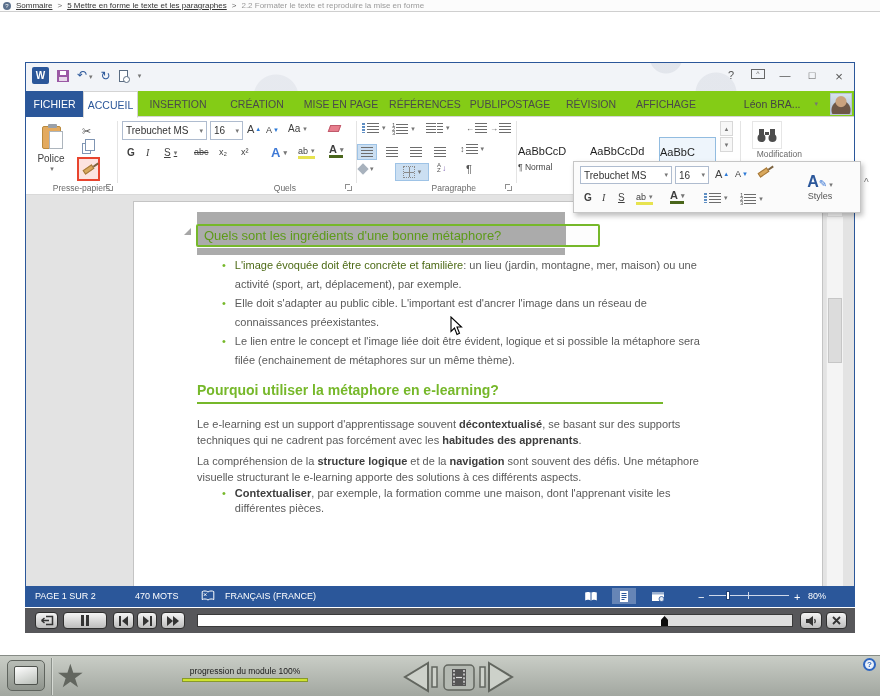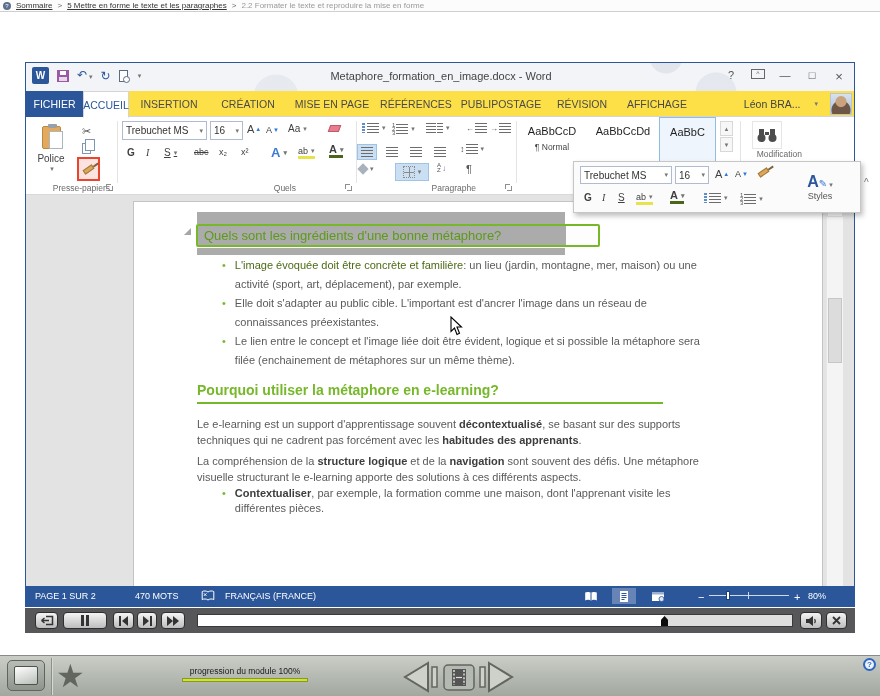--- a/index.html
+++ b/index.html
@@ -30,21 +30,21 @@
   .ic-save::before{content:"";position:absolute;left:3px;top:1px;width:6px;height:4px;background:#fff}
   .ic-save::after{content:"";position:absolute;left:2px;bottom:1px;width:8px;height:4px;background:#e8d9ea}
   .qglyph{color:#2b579a;font-size:12px;line-height:12px}
   .ic-pgprev{position:relative;width:9px;height:12px;border:1px solid #5a6c82;background:#fff}
   .ic-pgprev::after{content:"";position:absolute;right:-3px;bottom:-2px;width:5px;height:5px;border:1px solid #5a6c82;border-radius:50%;background:#fff}
   .wctrl{position:absolute;top:6px;display:flex;gap:13px;color:#555;font-size:11px}
   .wctrl span{width:14px;text-align:center}
   .ic-ribopt{width:11px;height:10px;border:1px solid #666;font-size:7px;line-height:8px;text-align:center;color:#666}
 
   
-  .tabrow{position:absolute;left:0;top:28px;width:828px;height:26px;background:#fde047;border-bottom:1px solid #d4d4d4;display:flex;font-size:10.5px;color:#4a4a4a}
+  .tabrow{position:absolute;left:0;top:28px;width:828px;height:26px;background:#84cc16;border-bottom:1px solid #d4d4d4;display:flex;font-size:10.5px;color:#4a4a4a}
   .tab{display:flex;align-items:center;justify-content:center;height:26px}
   .tab-file{background:#2b579a;color:#fff}
   .tab-active{background:#fff;color:#2b579a;border:1px solid #d4d4d4;border-bottom:1px solid #fff;height:27px;position:relative;z-index:2}
   .userarea{position:absolute;right:2px;top:28px;height:26px;display:flex;align-items:center;gap:12px;font-size:10.5px;color:#444}
   .avatar{width:22px;height:22px;border:1px solid #b9c4d4;background:
     radial-gradient(circle at 50% 38%,#caa27e 5px,transparent 6px),
     radial-gradient(circle at 50% 80%,#6e5747 9px,transparent 10px),
     linear-gradient(#d7e2ee,#aebfd4)}
 
   
@@ -72,21 +72,21 @@
   .gB{font-weight:bold}
   .gI{font-style:italic;font-family:"Liberation Serif",serif}
   .gU{text-decoration:underline}
   .gS{text-decoration:line-through}
   .ubar-grn{border-bottom:3px solid #4a661b;line-height:11px}
   .ubar-yel{border-bottom:3px solid #e7e34f;line-height:10px}
   .ic-bucket{display:inline-block;width:8px;height:8px;background:#a8b2bd;transform:rotate(45deg)}
   .ic-borders{position:relative;display:inline-block;width:12px;height:12px;border:1px dotted #8a8a8a}
   .ic-borders::before{content:"";position:absolute;left:50%;top:0;bottom:0;width:1px;background:#8a8a8a}
   .ic-borders::after{content:"";position:absolute;top:50%;left:0;right:0;height:1px;background:#8a8a8a}
-  .stylecard{position:absolute;top:0;height:48px;background:#fff;text-align:center}
+  .stylecard{position:absolute;top:20px;height:48px;background:#fff;text-align:left}
   .stylecard .prev{font-size:11px;color:#1f1f1f;margin-top:8px}
   .stylecard .nm{font-size:8.5px;color:#444;margin-top:5px}
   .sel-style{border:1px solid #92bce0;background:#eef5fc}
   .greenprev{color:#77b82a;font-size:16px;margin-top:6px}
   .scrollcol{position:absolute;display:flex;flex-direction:column;gap:1px}
   .scrollcol span{width:13px;height:15px;border:1px solid #d8d8d8;background:#f7f7f7;color:#777;font-size:6px;text-align:center;line-height:14px}
   
   .minibar{position:absolute;left:547px;top:44px;width:288px;height:52px;background:#fbfbfb;border:1px solid #c6c6c6;box-shadow:2px 3px 5px rgba(0,0,0,.25);z-index:5}
   .minibar .combo{height:18px}
   .bigA{font-size:16px;font-weight:bold;color:#2b579a;line-height:16px}
@@ -153,33 +153,32 @@
 
     <div class="titlebar">
       <div class="qat">
         <span class="wordic">W</span>
         <span class="ic-save"></span>
         <span class="qglyph">↶<span class="dd">▾</span></span>
         <span class="qglyph">↻</span>
         <span class="ic-pgprev"></span>
         <span class="dd">▾</span>
       </div>
-      <div class="doctitle">Metaphore_formation_en_image.docx - Word</div>
       <div class="wctrl" style="right:8px">
         <span>?</span>
         <span class="ic-ribopt">^</span>
         <span>—</span>
         <span>□</span>
         <span style="font-size:13px">×</span>
       </div>
     </div>
 
     <div class="tabrow">
       <span class="tab tab-file" style="width:57px">FICHIER</span>
-      <span class="tab tab-active" style="width:46px">ACCUEIL</span>
+      <span class="tab tab-active" style="width:55px">ACCUEIL</span>
       <span class="tab" style="width:80px">INSERTION</span>
       <span class="tab" style="width:78px">CRÉATION</span>
       <span class="tab" style="width:90px">MISE EN PAGE</span>
       <span class="tab" style="width:78px">RÉFÉRENCES</span>
       <span class="tab" style="width:92px">PUBLIPOSTAGE</span>
       <span class="tab" style="width:70px">RÉVISION</span>
       <span class="tab" style="width:80px">AFFICHAGE</span>
     </div>
     <div class="userarea">
       <span>Léon BRA...</span>

